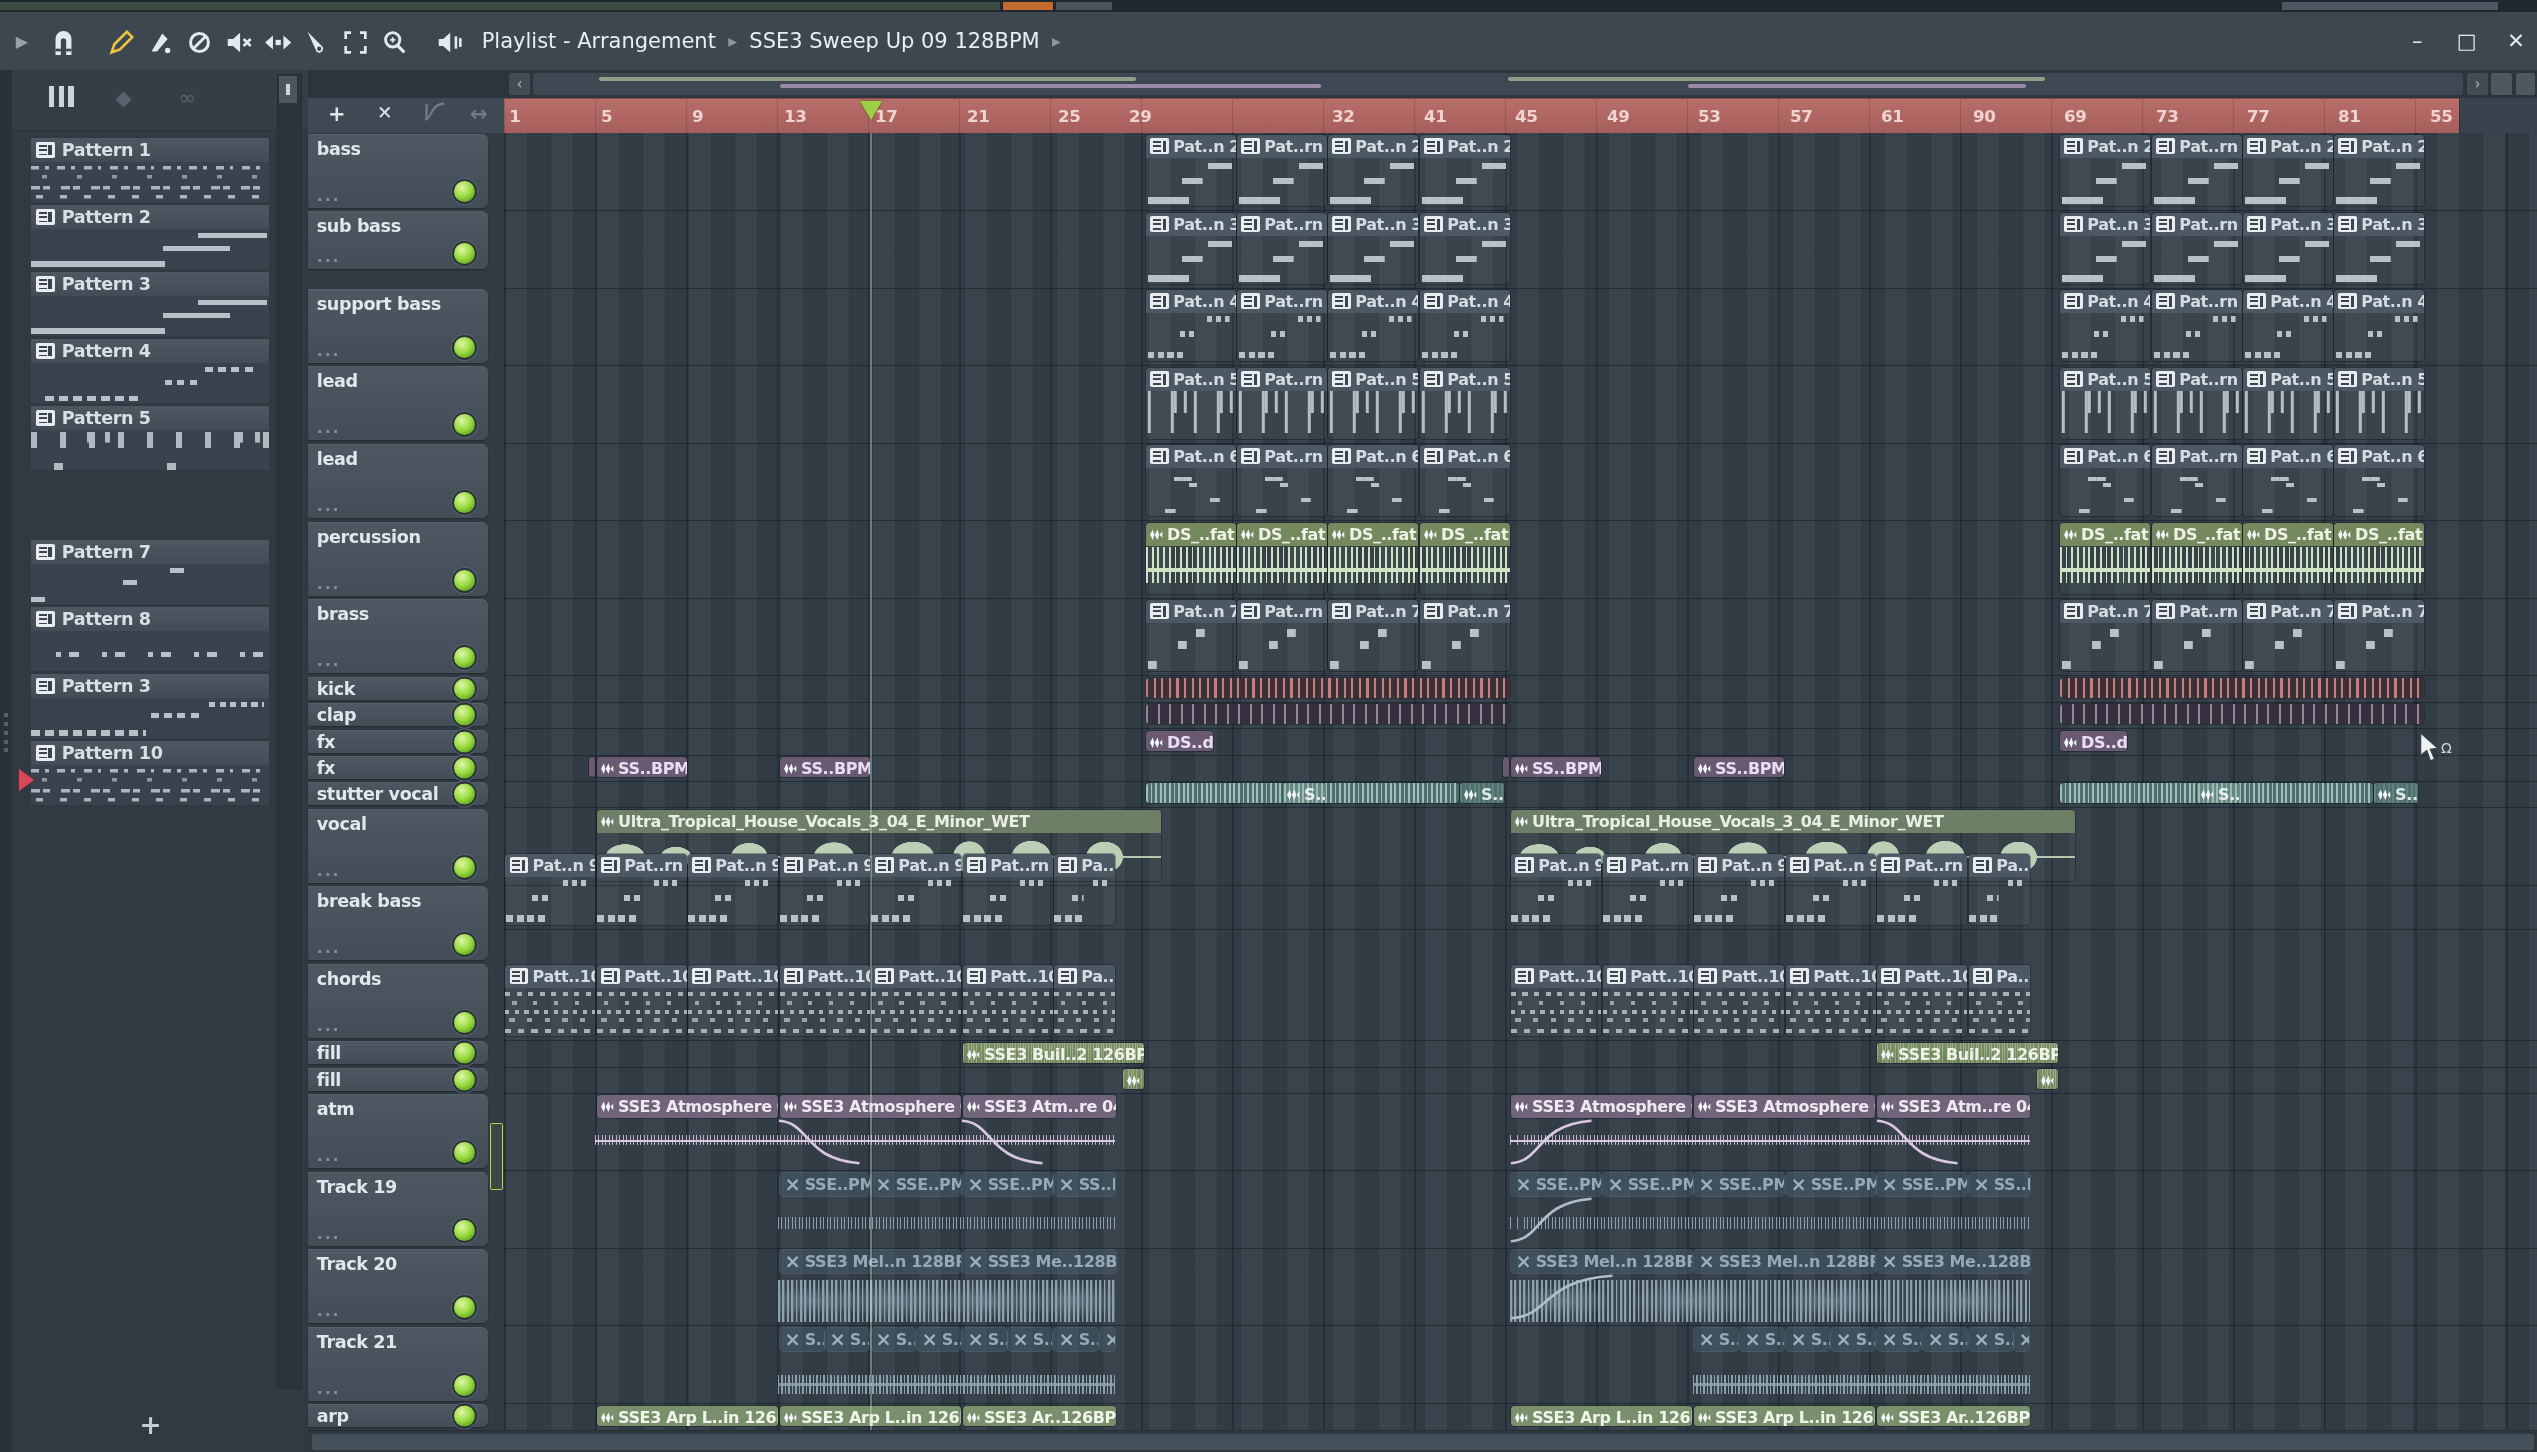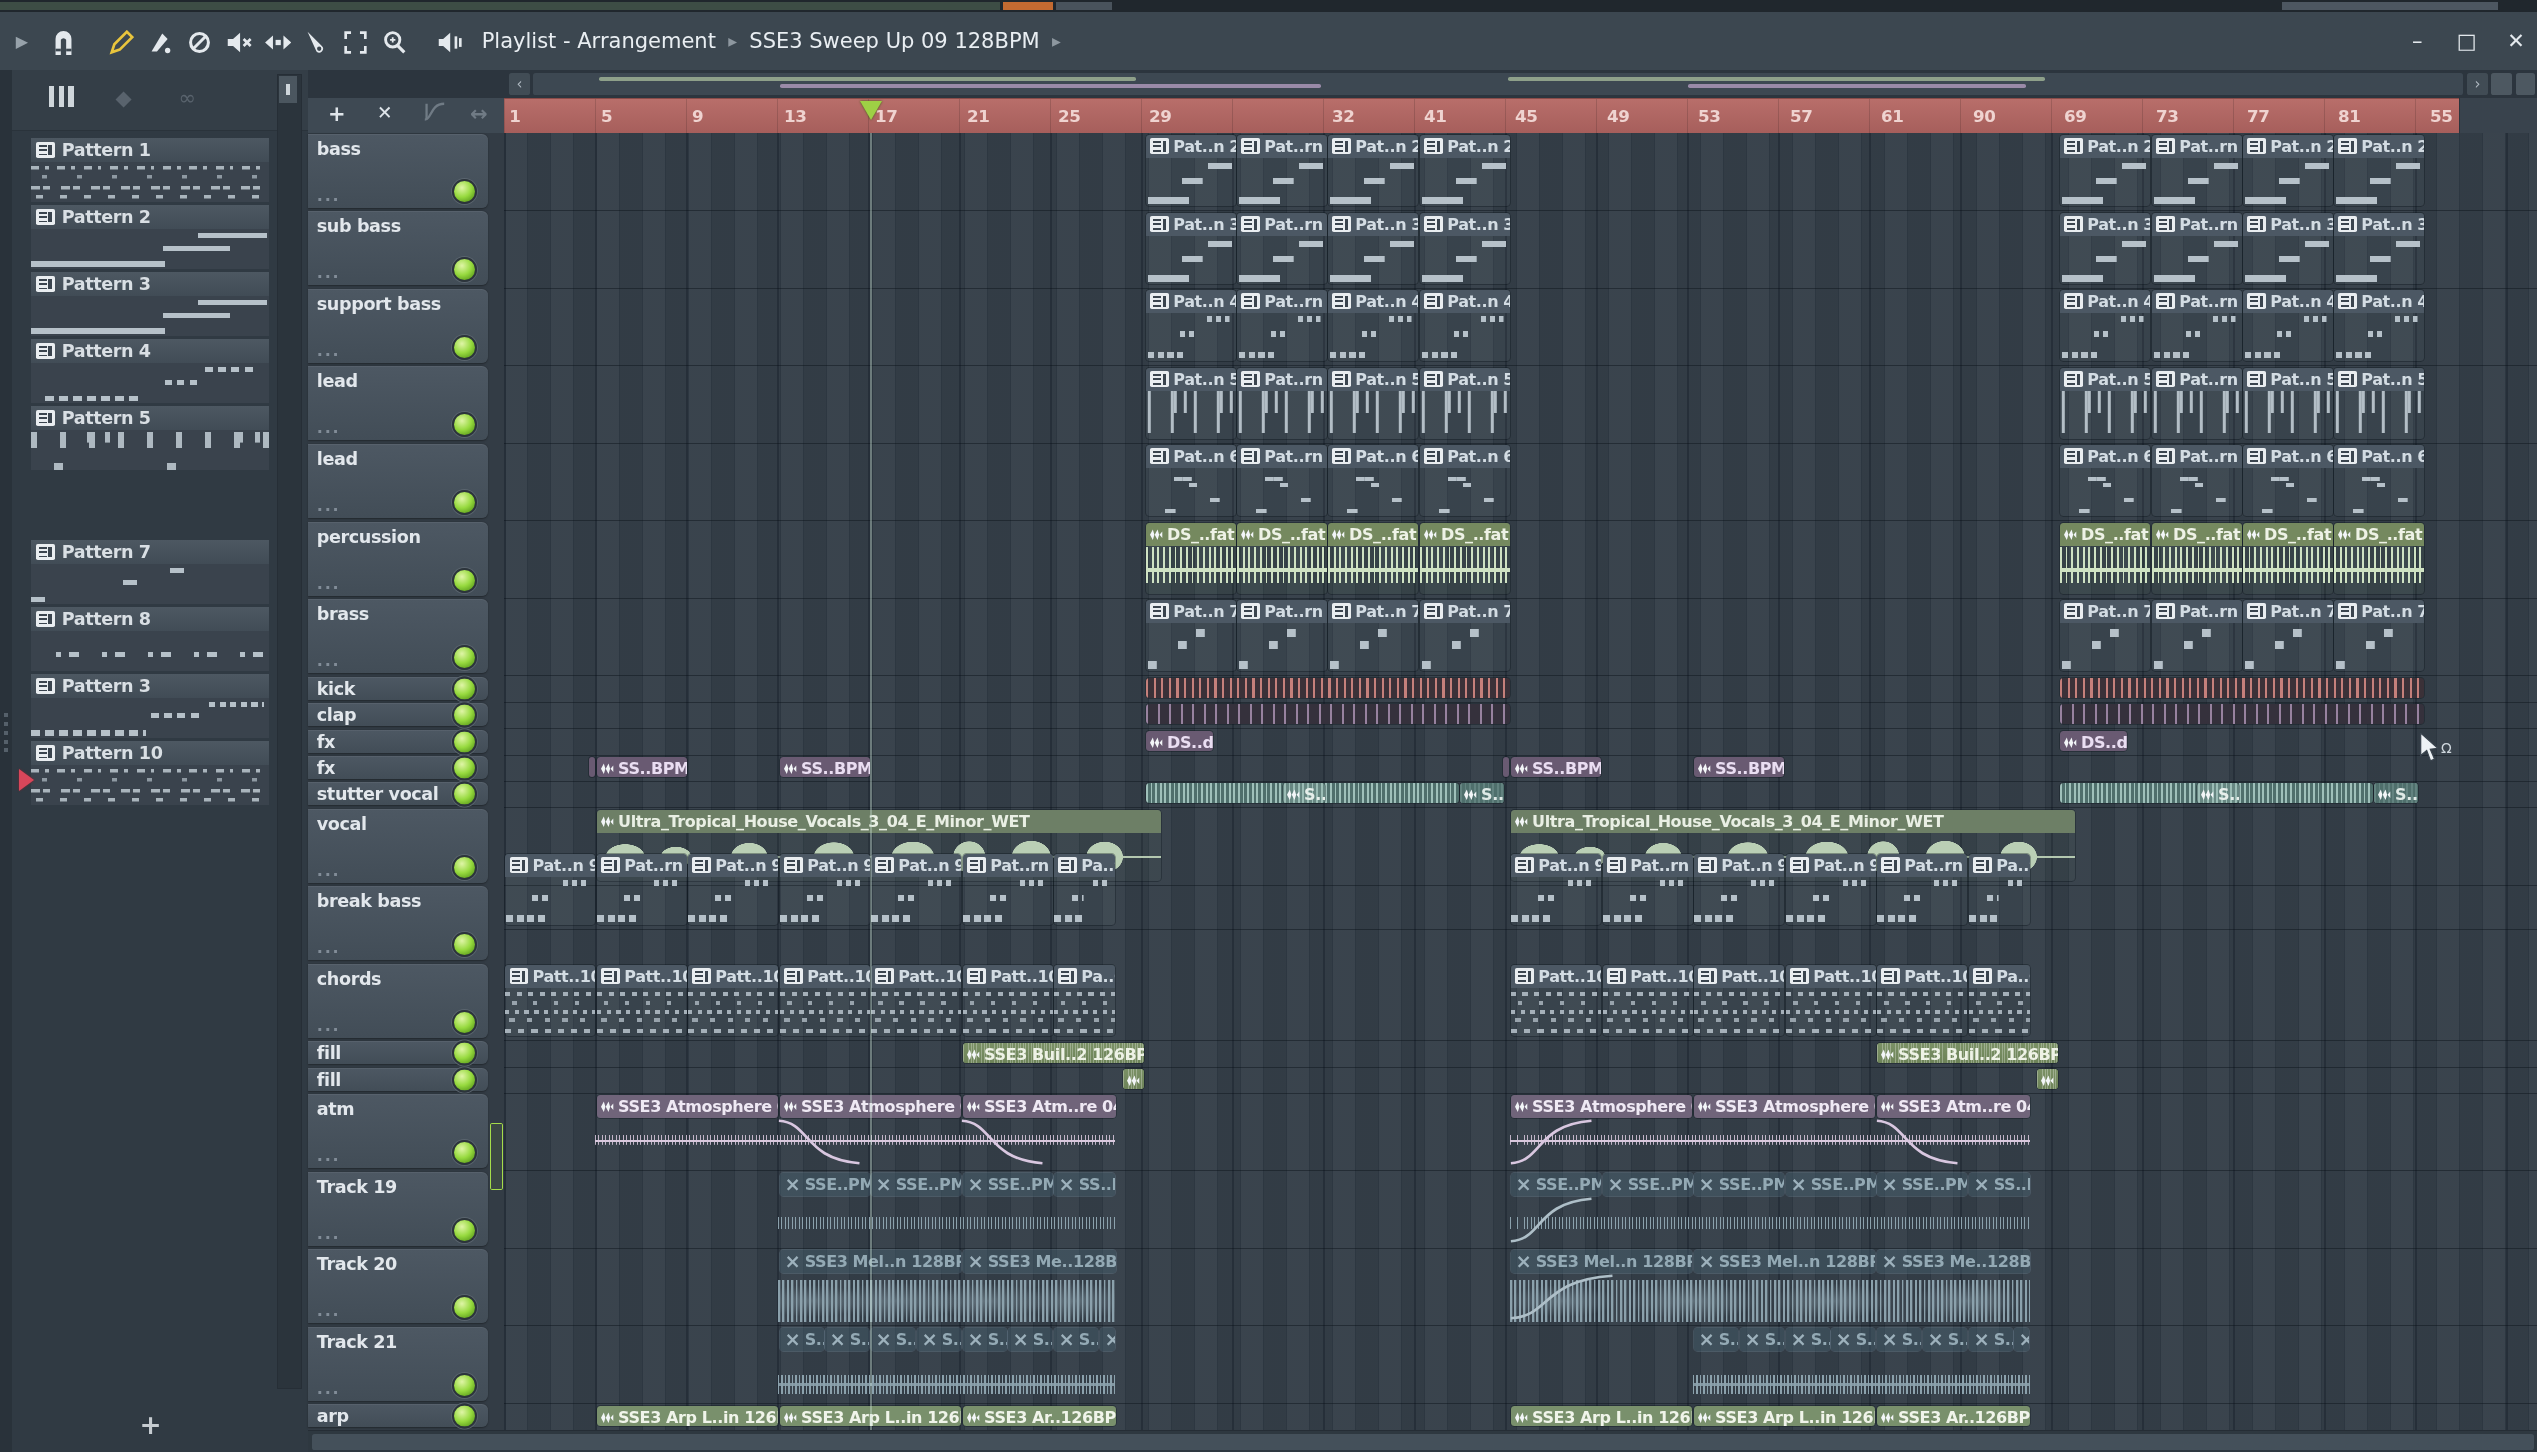--- a/index.html
+++ b/index.html
@@ -430,21 +430,21 @@
       </span>
       <span class="pl-tool dim" style="left:162px;">↔</span>
       <div id="ruler">
           <span class="num" style="left: 5.3px;">1</span>
           <span class="num" style="left: 97px;">5</span>
           <span class="num" style="left: 188px;">9</span>
           <span class="num" style="left: 280px;">13</span>
           <span class="num" style="left: 371px;">17</span>
           <span class="num" style="left: 463px;">21</span>
           <span class="num" style="left: 554px;">25</span>
-          <span class="num" style="left: 645px;">29</span>
+          <span class="num" style="left: 625px;">29</span>
           <span class="num" style="left: 737px; margin-top: 44px;">33</span>
           <span class="num" style="left: 828px;">32</span>
           <span class="num" style="left: 920px;">41</span>
           <span class="num" style="left: 1011px;">45</span>
           <span class="num" style="left: 1103px;">49</span>
           <span class="num" style="left: 1194px;">53</span>
           <span class="num" style="left: 1286px;">57</span>
           <span class="num" style="left: 1377px;">61</span>
           <span class="num" style="left: 1469px;">90</span>
           <span class="num" style="left: 1560px;">69</span>
@@ -456,21 +456,21 @@
         </div>
       <div id="ruler-corner"></div>
     </div>
 
     <div id="track-headers">
         <div class="thead tall" style="top: 0.9px; height: 74px;">
           <span class="tname">bass</span>
           <span class="tdots">...</span>
           <span class="led"></span>
         </div>
-        <div class="thead tall" style="top: 78px; height: 74px;">
+        <div class="thead tall" style="top: 78px; height: 58px;">
           <span class="tname">sub bass</span>
           <span class="tdots">...</span>
           <span class="led"></span>
         </div>
         <div class="thead tall" style="top: 156px; height: 74px;">
           <span class="tname">support bass</span>
           <span class="tdots">...</span>
           <span class="led"></span>
         </div>
         <div class="thead tall" style="top: 233px; height: 74px;">

